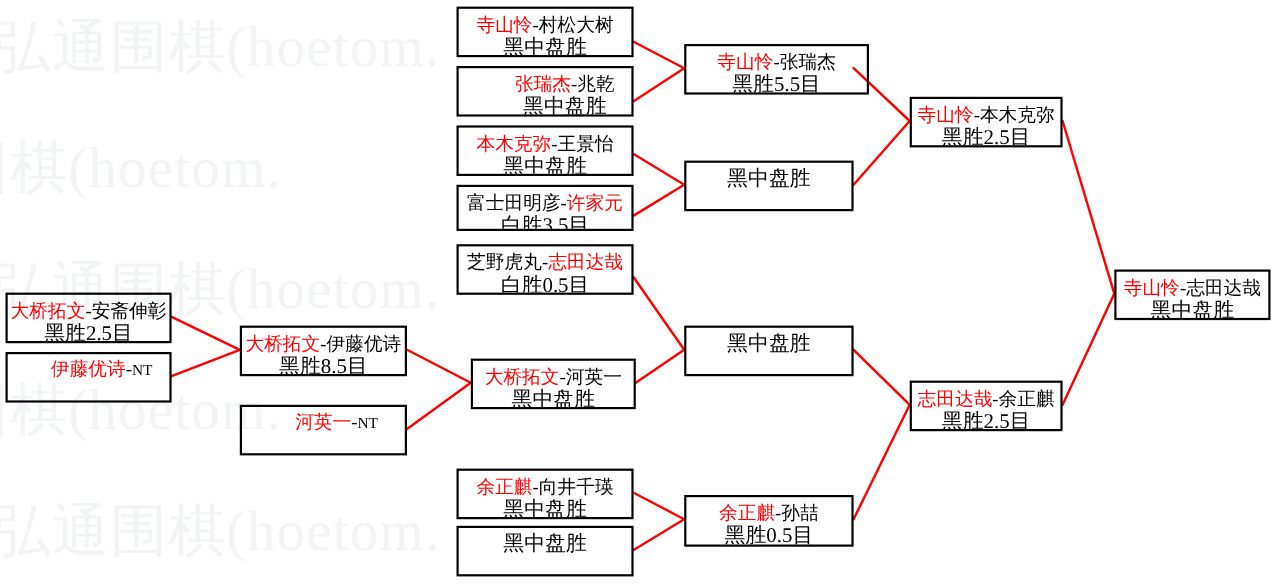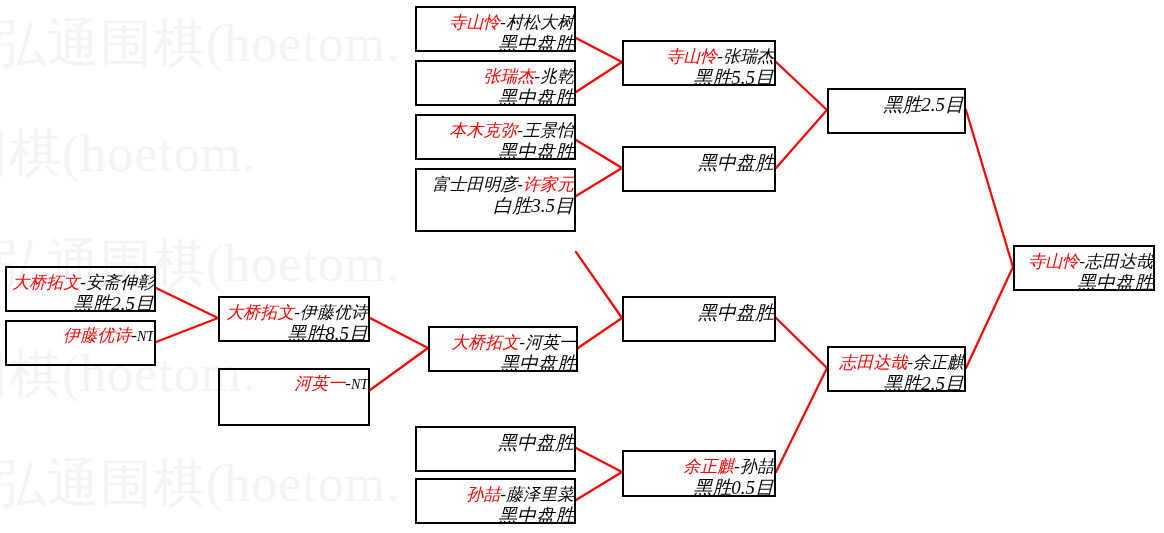--- a/index.html
+++ b/index.html
@@ -50,24 +50,23 @@
     pointer-events: none;
   }
 
   
   .match-box {
     position: absolute;
     z-index: 2;
     box-sizing: border-box;
     border: 2px solid #000000;
     background: transparent;
-    text-align: right;
+    text-align: center;
     color: #000000;
     overflow: hidden;
-    font-style: italic;
   }
   .mb-inner {
     padding-top: 4px;
   }
   .line1 {
     font-size: 17px;
     line-height: 21px;
     white-space: nowrap;
   }
   .line2 {
@@ -156,29 +155,37 @@
 
   <div class="match-box" style="left:415px; top:114px; width:161px; height:46px;">
     <div class="mb-inner">
       <div class="line1">
         <span class="win">本木克弥</span><span class="sep">-</span><span class="lose">王景怡</span>
       </div>
       <div class="line2">黑中盘胜</div>
     </div>
   </div>
 
-  <div class="match-box" style="left:415px; top:168px; width:161px; height:64px;">
+  <div class="match-box" style="left:415px; top:168px; width:161px; height:42px;">
     <div class="mb-inner">
       <div class="line1">
         <span class="lose">富士田明彦</span><span class="sep">-</span><span class="win">许家元</span>
       </div>
       <div class="line2">白胜3.5目</div>
     </div>
   </div>
 
+  <div class="match-box" style="left:415px; top:222px; width:161px; height:46px;">
+    <div class="mb-inner">
+      <div class="line1">
+        <span class="lose">芝野虎丸</span><span class="sep">-</span><span class="win">志田达哉</span>
+      </div>
+      <div class="line2">白胜0.5目</div>
+    </div>
+  </div>
 
   <div class="match-box" style="left:5px; top:266px; width:151px; height:46px;">
     <div class="mb-inner">
       <div class="line1">
         <span class="win">大桥拓文</span><span class="sep">-</span><span class="lose">安斋伸彰</span>
       </div>
       <div class="line2">黑胜2.5目</div>
     </div>
   </div>
 
@@ -192,53 +199,53 @@
 
   <div class="match-box" style="left:218px; top:296px; width:152px; height:46px;">
     <div class="mb-inner">
       <div class="line1">
         <span class="win">大桥拓文</span><span class="sep">-</span><span class="lose">伊藤优诗</span>
       </div>
       <div class="line2">黑胜8.5目</div>
     </div>
   </div>
 
-  <div class="match-box tall" style="left:218px; top:368px; width:152px; height:58px;">
+  <div class="match-box tall" style="left:218px; top:368px; width:152px; height:46px;">
     <div class="mb-inner">
       <div class="line1">
         <span class="win">河英一</span><span class="sep">-</span><span class="nt">NT</span>
       </div>
     </div>
   </div>
 
   <div class="match-box" style="left:428px; top:326px; width:150px; height:46px;">
     <div class="mb-inner">
       <div class="line1">
         <span class="win">大桥拓文</span><span class="sep">-</span><span class="lose">河英一</span>
       </div>
       <div class="line2">黑中盘胜</div>
     </div>
   </div>
 
   <div class="match-box" style="left:415px; top:426px; width:161px; height:46px;">
     <div class="mb-inner">
+      <div class="line1">
+        <span class="win">余正麒</span><span class="sep">-</span><span class="lose">向井千瑛</span>
+      </div>
       <div class="line2">黑中盘胜</div>
     </div>
   </div>
 
   <div class="match-box" style="left:415px; top:478px; width:161px; height:46px;">
     <div class="mb-inner">
-      <div class="line1">
-        <span class="win">孙喆</span><span class="sep">-</span><span class="lose">藤泽里菜</span>
-      </div>
-      <div class="line2">黑中盘胜</div>
-    </div>
-  </div>
-
-  <div class="match-box" style="left:622px; top:40px; width:154px; height:46px;">
+      <div class="line2">黑中盘胜</div>
+    </div>
+  </div>
+
+  <div class="match-box" style="left:622px; top:40px; width:168px; height:46px;">
     <div class="mb-inner">
       <div class="line1">
         <span class="win">寺山怜</span><span class="sep">-</span><span class="lose">张瑞杰</span>
       </div>
       <div class="line2">黑胜5.5目</div>
     </div>
   </div>
 
   <div class="match-box" style="left:622px; top:146px; width:154px; height:46px;">
     <div class="mb-inner">
@@ -256,20 +263,23 @@
     <div class="mb-inner">
       <div class="line1">
         <span class="win">余正麒</span><span class="sep">-</span><span class="lose">孙喆</span>
       </div>
       <div class="line2">黑胜0.5目</div>
     </div>
   </div>
 
   <div class="match-box" style="left:827px; top:88px; width:139px; height:46px;">
     <div class="mb-inner">
+      <div class="line1">
+        <span class="win">寺山怜</span><span class="sep">-</span><span class="lose">本木克弥</span>
+      </div>
       <div class="line2">黑胜2.5目</div>
     </div>
   </div>
 
   <div class="match-box" style="left:827px; top:346px; width:139px; height:46px;">
     <div class="mb-inner">
       <div class="line1">
         <span class="win">志田达哉</span><span class="sep">-</span><span class="lose">余正麒</span>
       </div>
       <div class="line2">黑胜2.5目</div>

